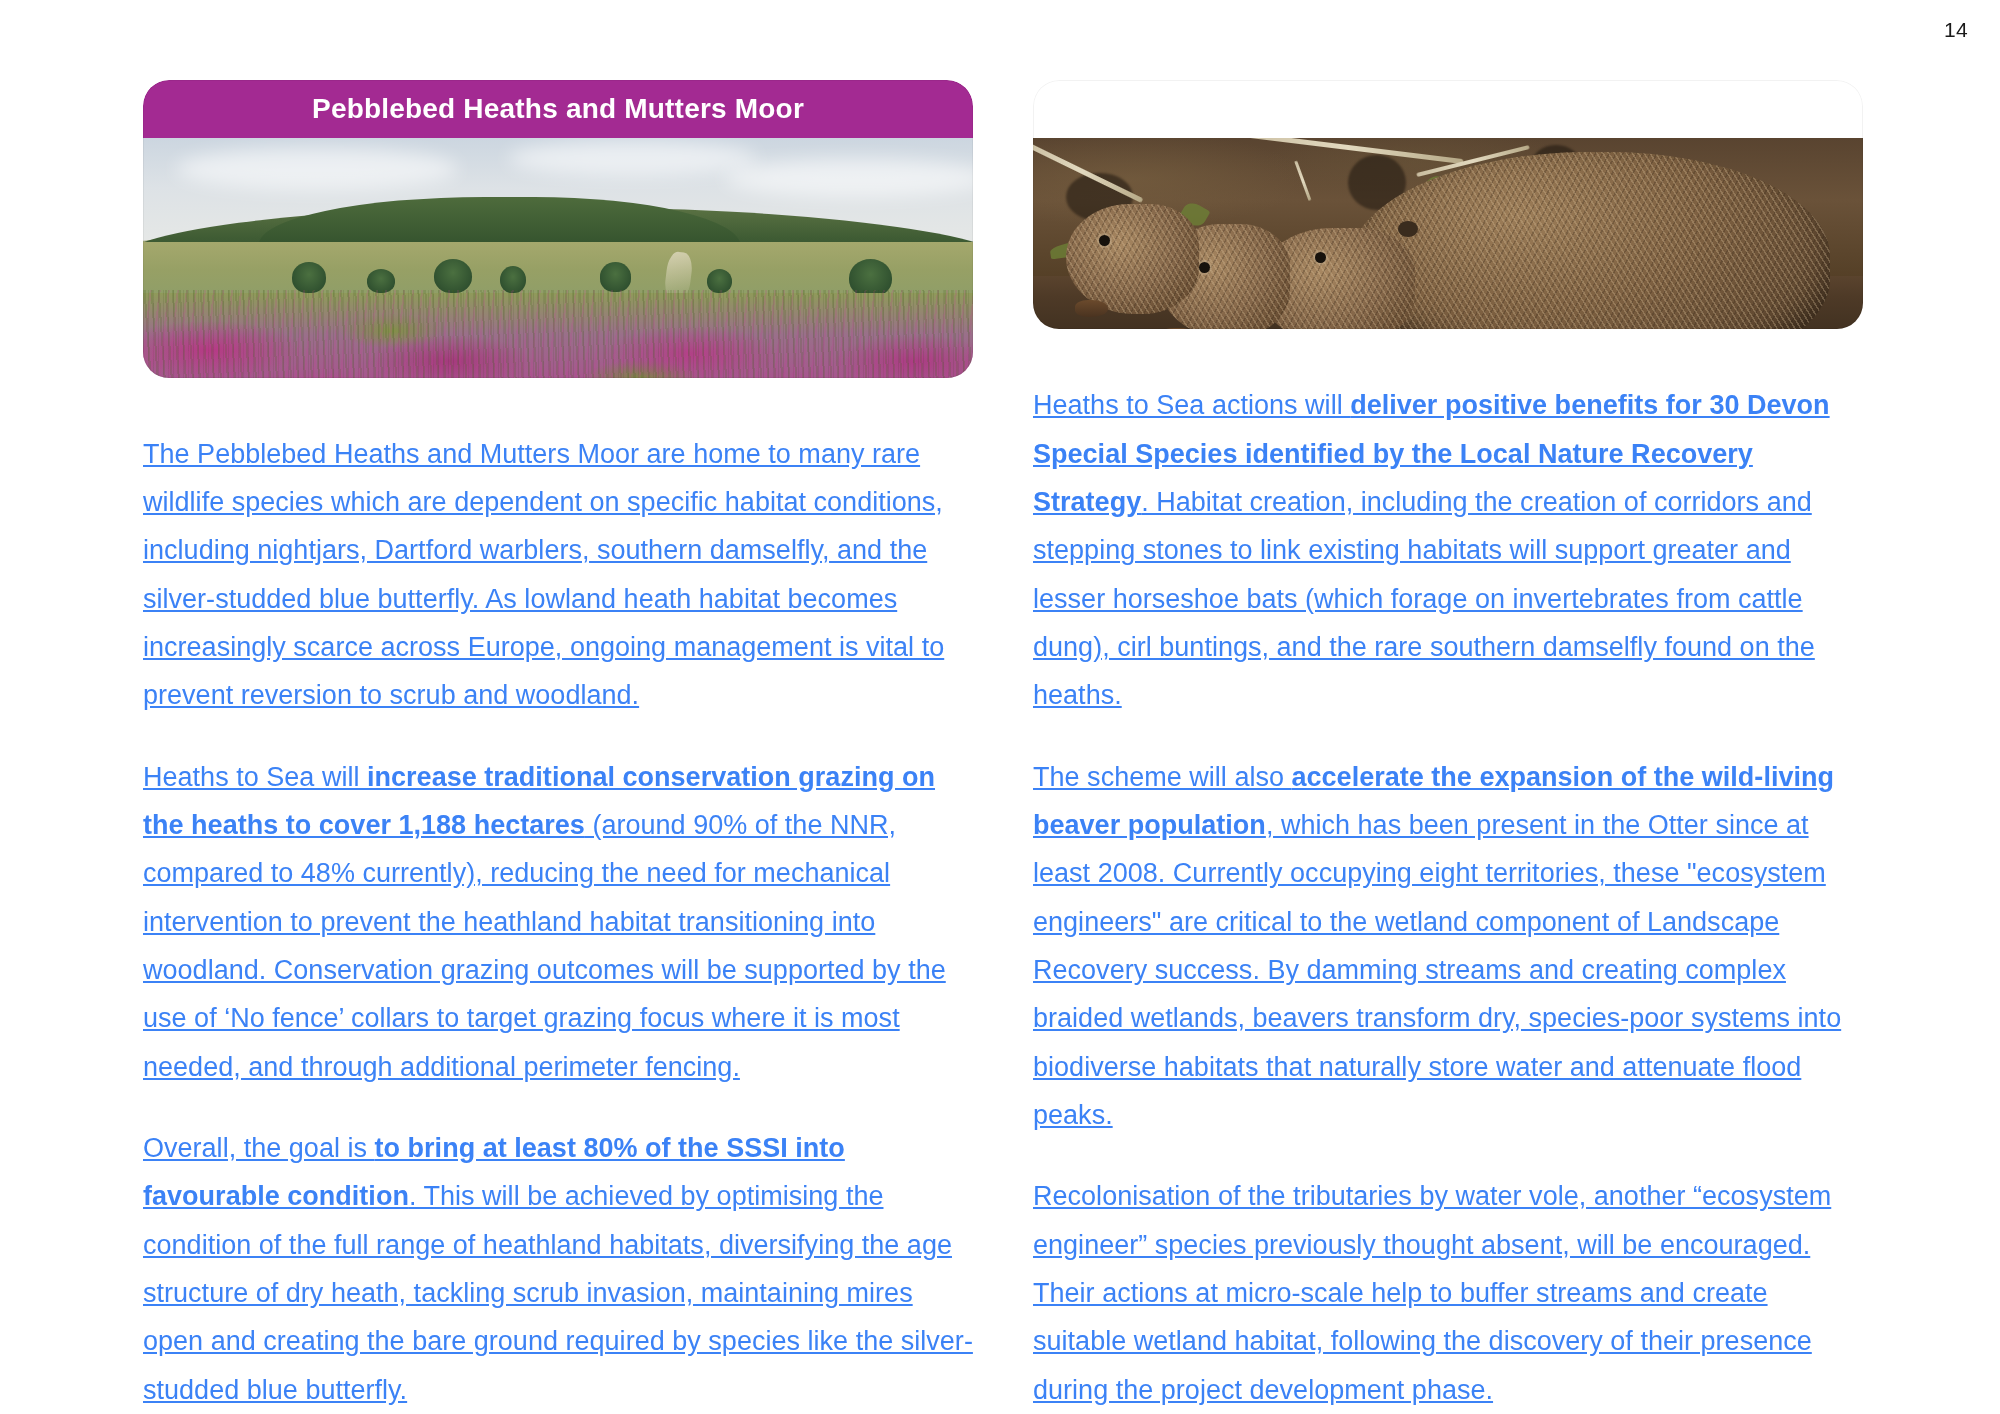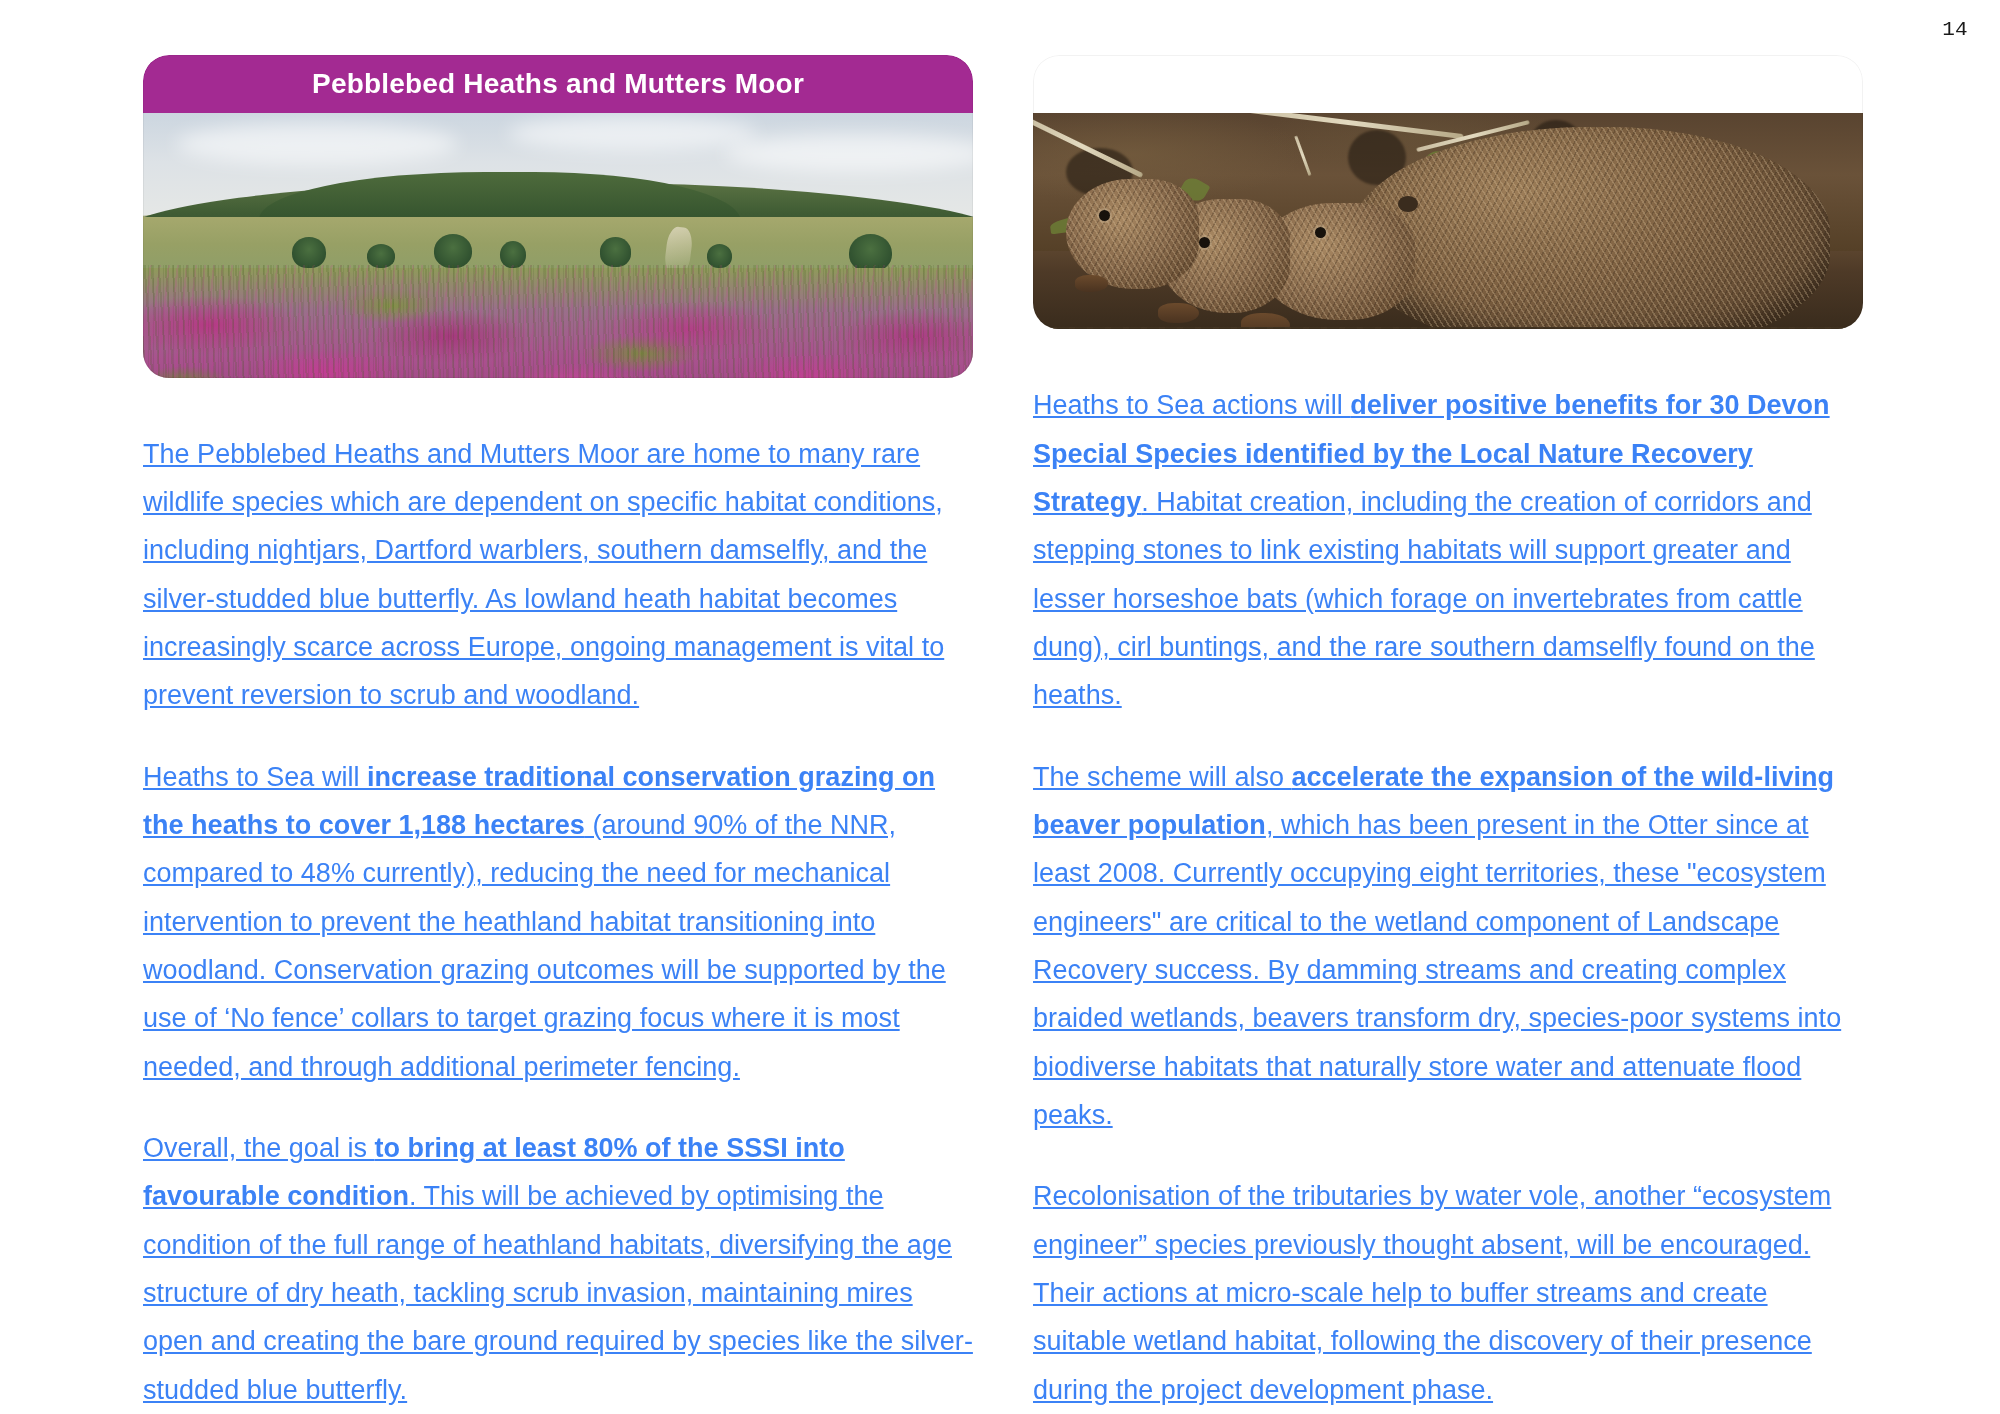--- a/index.html
+++ b/index.html
@@ -16,32 +16,32 @@
     width:2000px; height:1414px;
     background:#ffffff;
   }
 
   
   #page-number {
     position:absolute;
     top:18px; right:32px;
     font-size:21px;
     color:#1a1a1a;
-    font-family:Liberation Mono, monospace;
+    font-family:Liberation Sans, sans-serif;
     letter-spacing:0.3px;
   }
 
   
   #columns {
     position:absolute;
     left:0; top:0;
     width:2000px; height:1414px;
     display:flex;
     gap:60px;
-    padding:55px 138px 0 143px;
+    padding:80px 138px 0 143px;
   }
   .column {
     width:845px;
     display:flex;
     flex-direction:column;
   }
 
   
   .card {
     position:relative;

